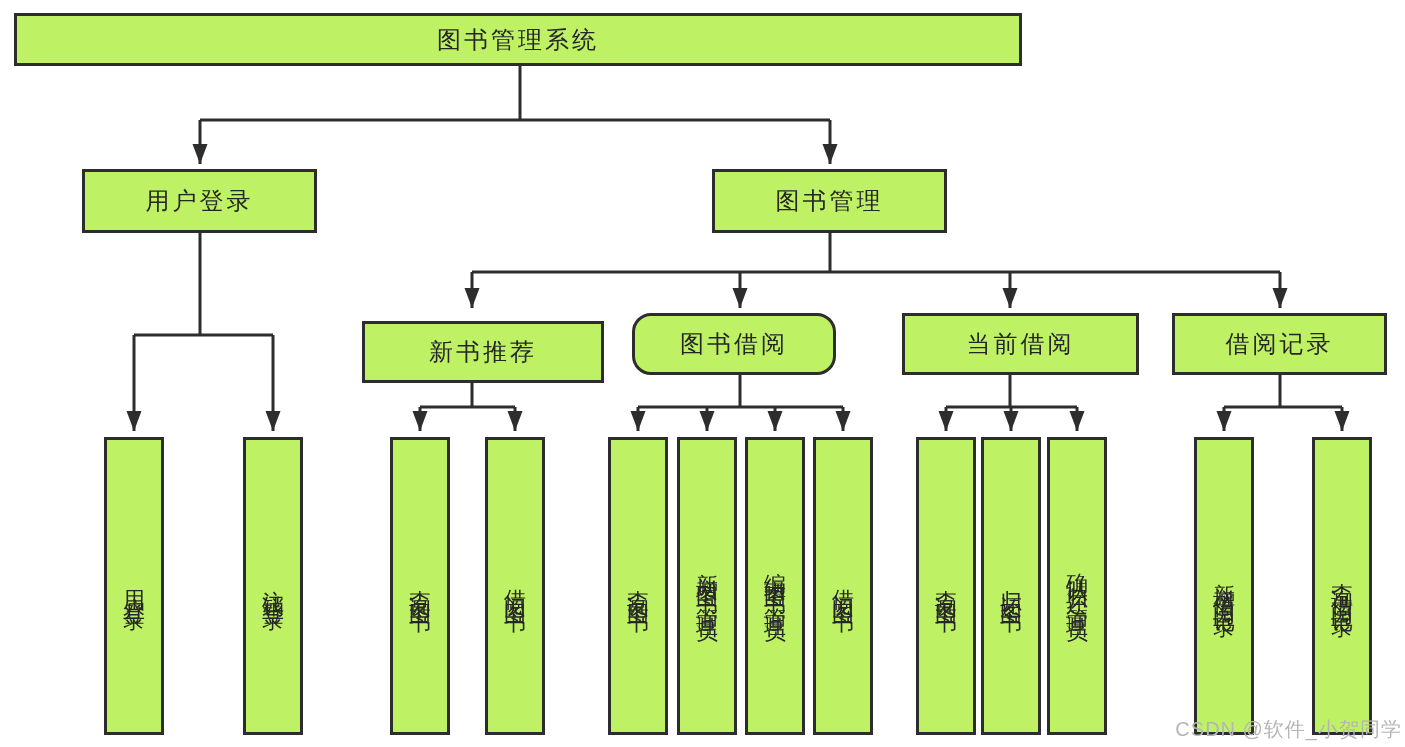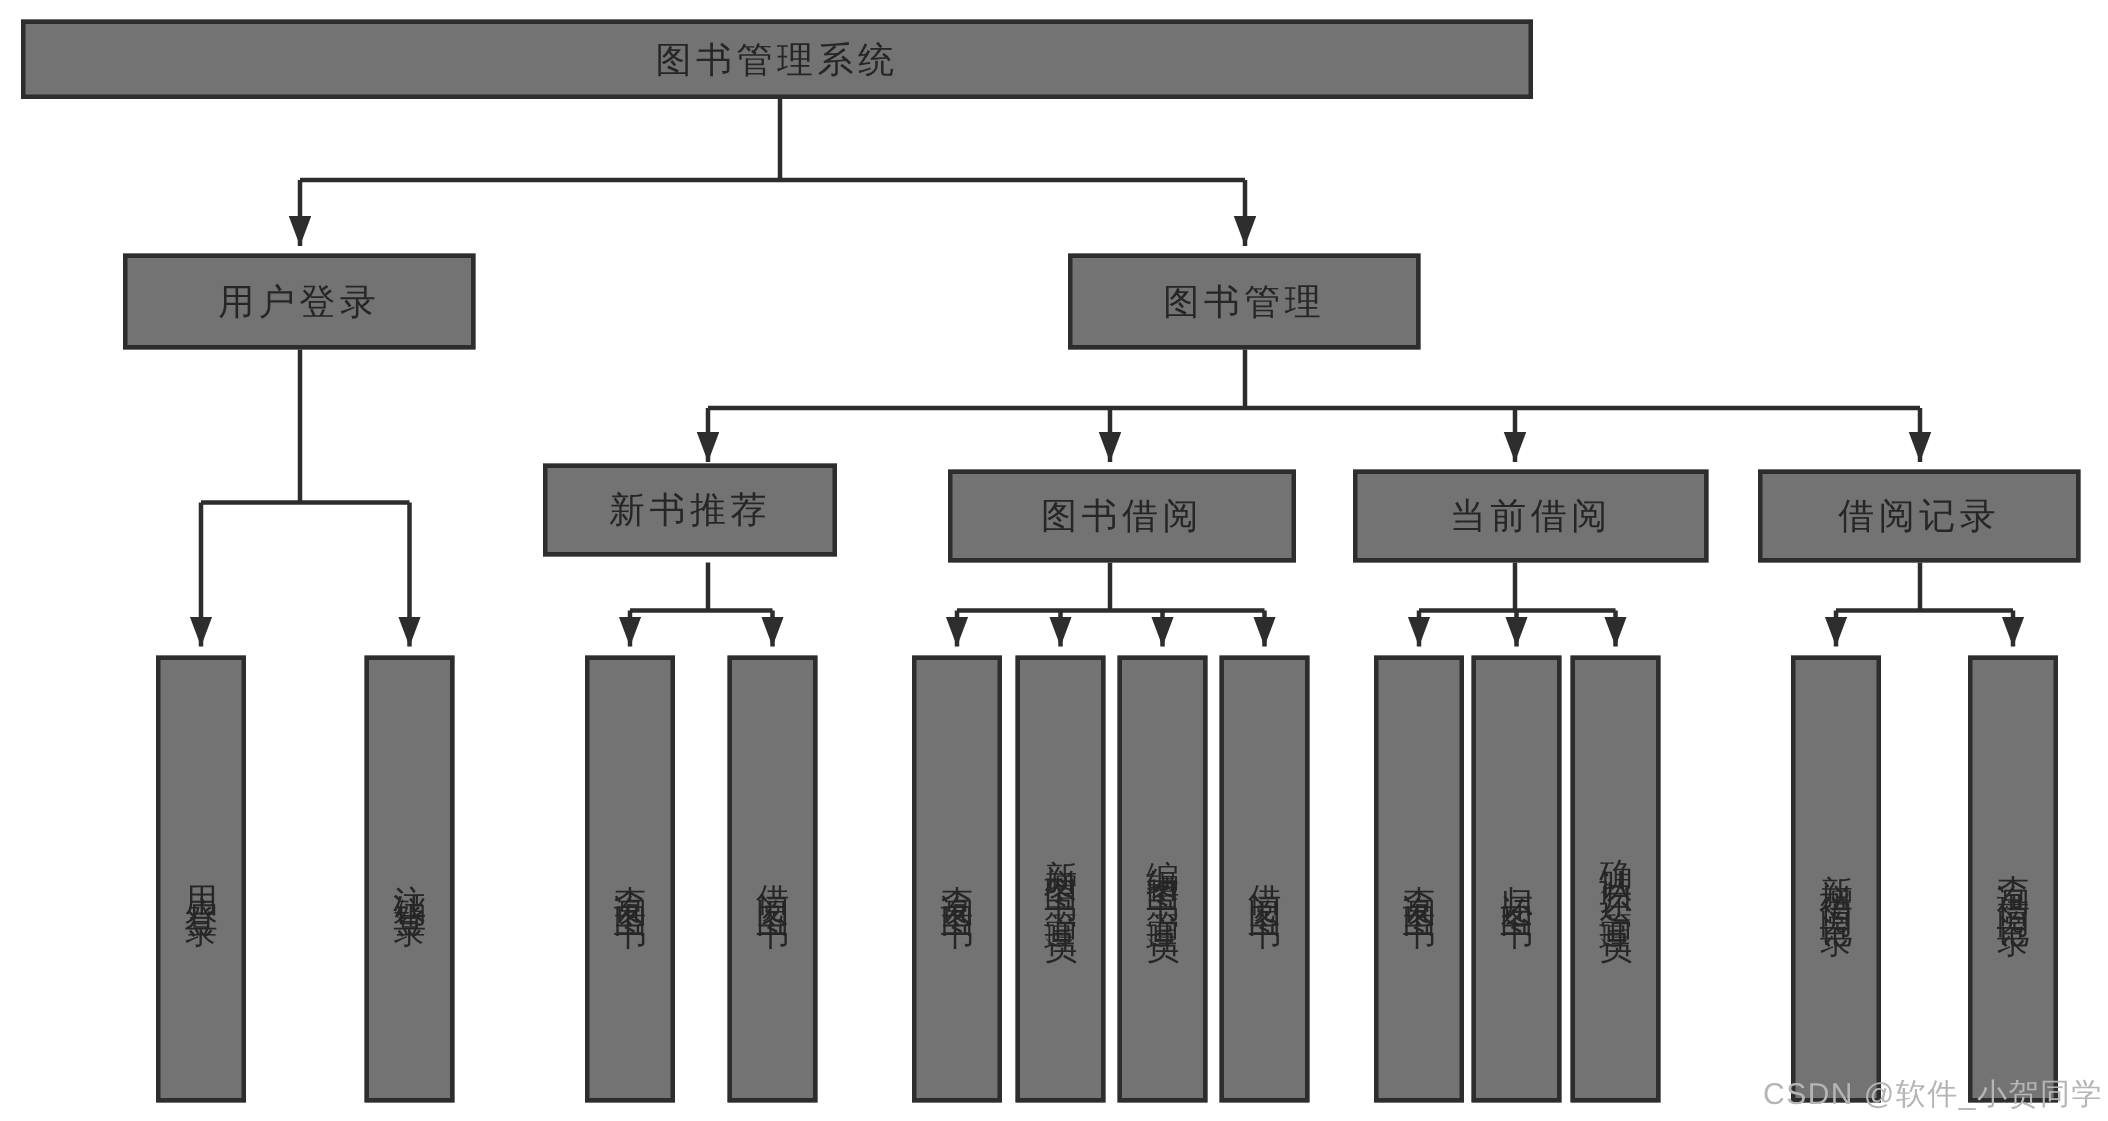--- a/index.html
+++ b/index.html
@@ -18,21 +18,21 @@
   .wires {
     position: absolute;
     left: 0;
     top: 0;
     width: 1405px;
     height: 747px;
   }
   .box {
     position: absolute;
     box-sizing: border-box;
-    background: #737373;
+    background: #bef264;
     border: 3px solid #2d2d2d;
     display: flex;
     align-items: center;
     justify-content: center;
     color: #262626;
   }
   .hlabel {
     font-size: 24px;
     letter-spacing: 3px;
     white-space: nowrap;
@@ -108,24 +108,24 @@
     <span class="hlabel">图书管理系统</span>
   </div>
 
   <div class="box" style="left:82px; top:169px; width:235px; height:64px;">
     <span class="hlabel">用户登录</span>
   </div>
   <div class="box" style="left:712px; top:169px; width:235px; height:64px;font-family:Liberation Serif, serif;">
     <span class="hlabel">图书管理</span>
   </div>
 
-  <div class="box" style="left:362px; top:309px; width:196px; height:62px;">
+  <div class="box" style="left:362px; top:321px; width:242px; height:62px;">
     <span class="hlabel">新书推荐</span>
   </div>
-  <div class="box" style="left:632px; top:313px; width:232px; height:62px;">
+  <div class="box" style="left:632px; top:313px; width:204px; height:62px;border-radius:19px;">
     <span class="hlabel">图书借阅</span>
   </div>
   <div class="box" style="left:902px; top:313px; width:237px; height:62px;">
     <span class="hlabel">当前借阅</span>
   </div>
   <div class="box" style="left:1172px; top:313px; width:215px; height:62px;text-align:center;">
     <span class="hlabel">借阅记录</span>
   </div>
 
   <div class="box leaf" style="left:104px; top:437px; width:60px; height:298px;">

